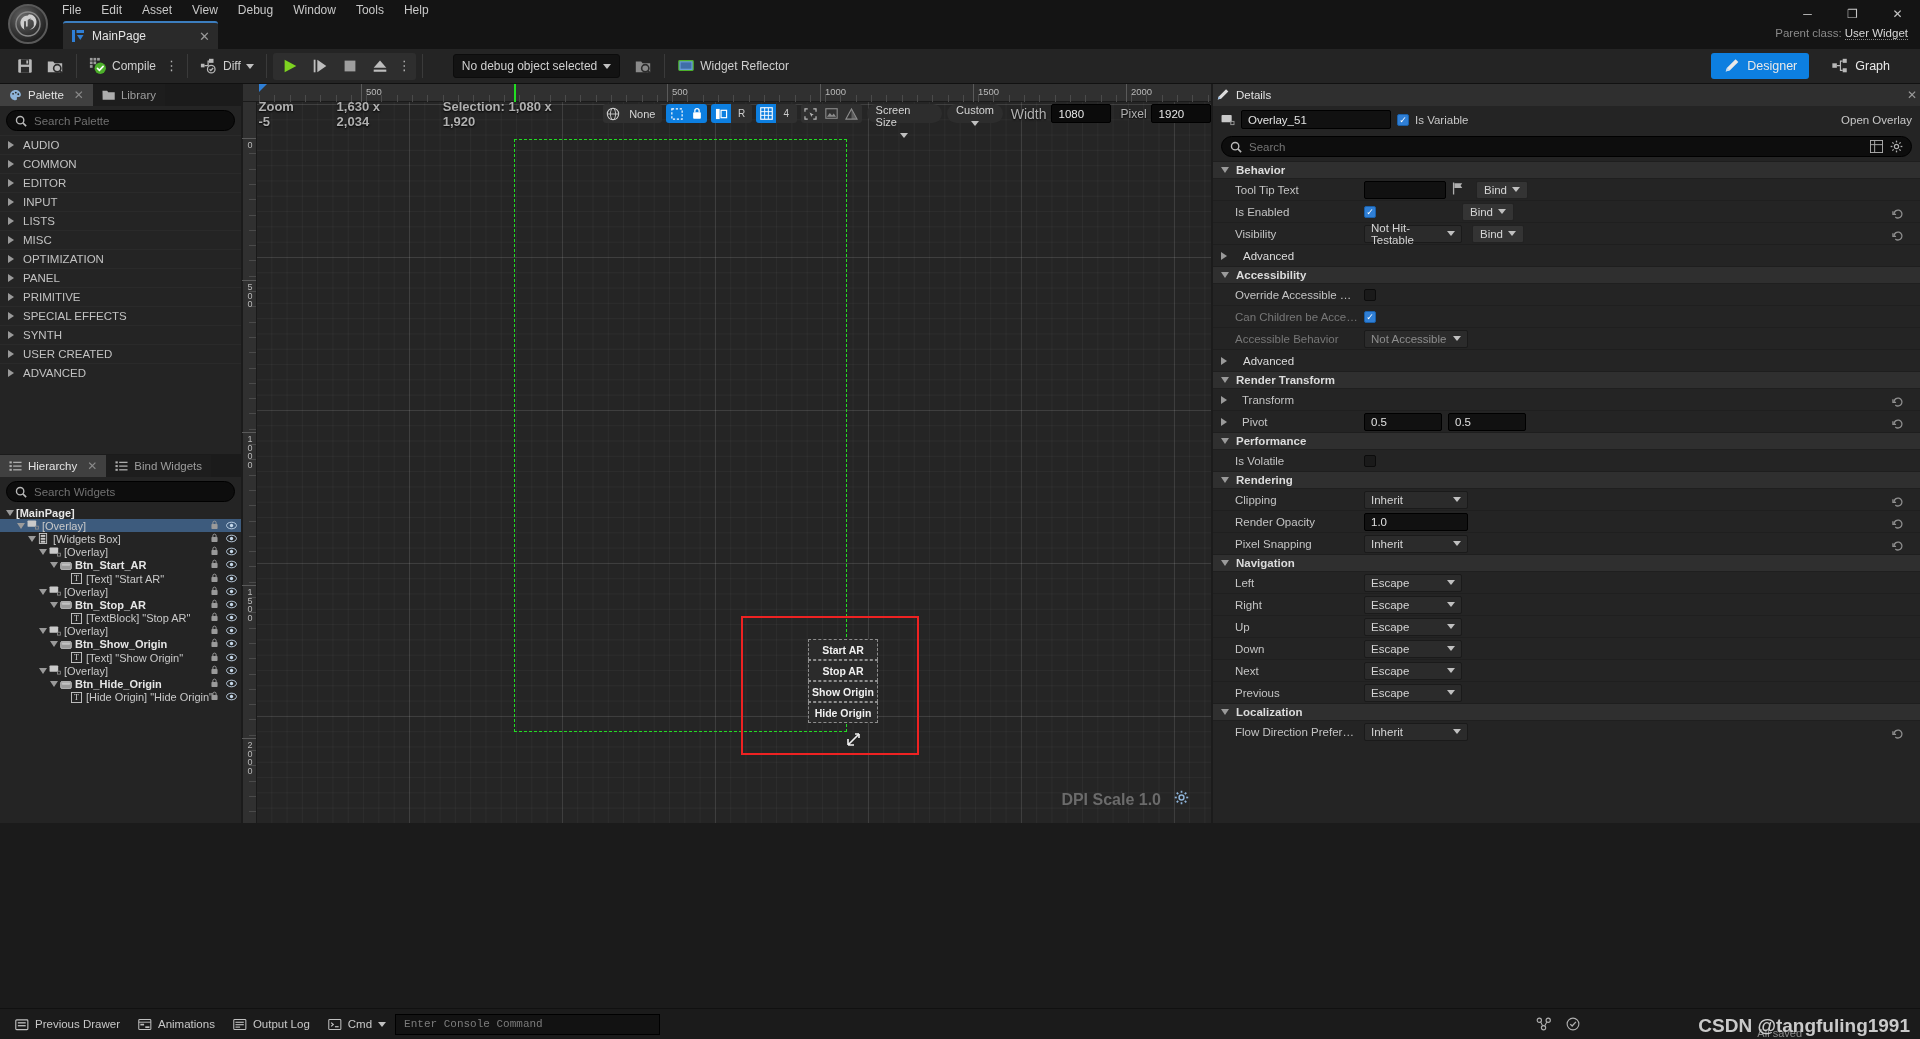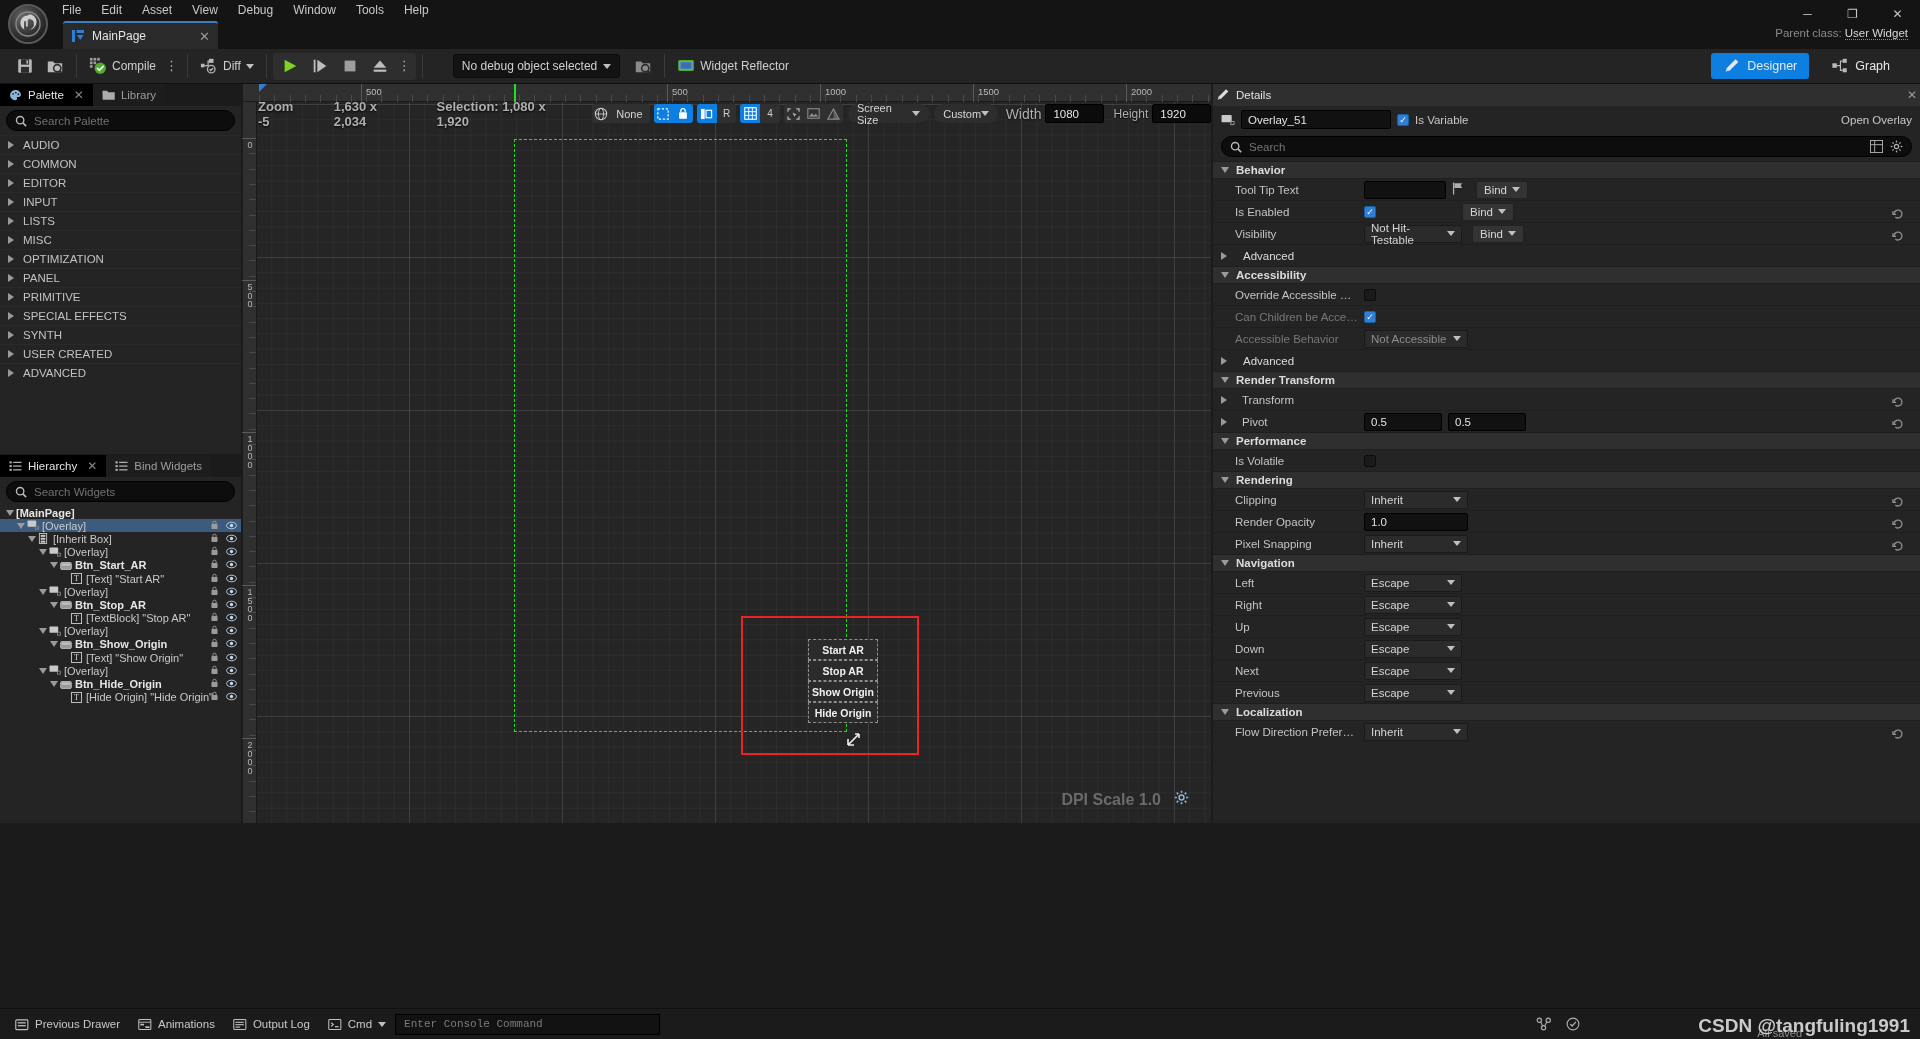--- a/index.html
+++ b/index.html
@@ -81,21 +81,21 @@
   }
   .mode-btn.active { background: #0d7fe0; }
 
   
   .panel { position: absolute; background: #242424; }
   .panel-tabs { display: flex; height: 22px; background: #1b1b1b; }
   .ptab {
     display: flex; align-items: center; gap: 6px; padding: 0 9px; height: 22px;
     font-size: 11.5px; color: #9d9d9d; background: #1d1d1d;
   }
-  .ptab.active { background: #000000; color: #e2e2e2; }
+  .ptab.active { background: #404040; color: #e2e2e2; }
   .ptab .px { color: #8a8a8a; font-size: 12px; margin-left: 4px; }
   .search-box {
     display: flex; align-items: center; gap: 7px; height: 21px;
     margin: 4px 6px; padding: 0 8px;
     background: #0d0d0d; border: 1px solid #000; border-radius: 11px;
   }
   .search-box input {
     background: transparent; border: 0; outline: 0; flex: 1;
     font-family: "Liberation Sans", sans-serif; font-size: 11.5px; color: #d0d0d0;
   }
@@ -184,22 +184,22 @@
     border-radius: 3px; height: 19px; overflow: hidden; margin-left: 4px;
   }
   .tool-b {
     width: 21px; height: 19px; display: flex; align-items: center; justify-content: center;
     font-size: 10px; color: #cdcdcd;
   }
   .tool-b.on { background: #0d7fe0; color: #fff; }
   .tool-lbl { font-size: 11px; color: #d5d5d5; padding: 0 7px; }
   .vp-combo {
     height: 19px; background: #2d2d2d; border-radius: 10px;
-    display: flex; align-items: center; padding: 0 9px;
-    font-size: 11px; color: #d5d5d5; margin-left: 5px;
+    display: flex; align-items: center; gap: 5px; padding: 0 9px;
+    font-size: 11px; color: #d5d5d5; margin-left: 5px; flex-direction: column;
   }
   .num-field {
     height: 19px; width: 62px; background: #0b0b0b; border: 1px solid #000;
     border-radius: 2px; display: flex; align-items: center; padding-left: 7px;
     font-size: 11.5px; color: #e6e6e6; margin-left: 4px;
   }
 
   
   .details { position: absolute; left: 1213px; top: 84px; width: 707px; height: 739px; background: #242424; }
   .det-head { display: flex; align-items: center; height: 22px; background: #2f2f2f; padding: 0 3px; }
@@ -588,21 +588,21 @@
         <div class="tree-row" style="padding-left: 26px;">
           <span class="tr-arrow">
             <span class="tri-d"></span>
           </span>
           <span class="tr-ico"><svg width="10" height="11" viewBox="0 0 11 12">
               <rect x="1.5" y="0.5" width="8" height="11" fill="none" stroke="#c9c9c9" stroke-width="1"></rect>
               <rect x="3" y="2" width="5" height="2.2" fill="#c9c9c9"></rect>
               <rect x="3" y="5.2" width="5" height="2.2" fill="#c9c9c9"></rect>
               <rect x="3" y="8.4" width="5" height="2.2" fill="#c9c9c9"></rect>
             </svg></span>
-          <span class="tr-lbl" style="font-weight: normal;">[Inherit Box]</span>
+          <span class="tr-lbl" style="font-weight: normal;">[Widgets Box]</span>
           <span class="row-ctrl">
             <span><svg width="9" height="10" viewBox="0 0 10 11">
                 <rect x="1.6" y="4.4" width="6.8" height="5.6" rx="0.8" fill="#9a9a9a"></rect>
                 <path d="M3.2 4.4V3a1.8 1.8 0 0 1 3.6 0v1.4" fill="none" stroke="#9a9a9a" stroke-width="1.1"></path>
               </svg></span>
             <span><svg width="11" height="9" viewBox="0 0 12 9">
                 <ellipse cx="6" cy="4.5" rx="5.4" ry="3.6" fill="none" stroke="#c5d8ea" stroke-width="1"></ellipse>
                 <circle cx="6" cy="4.5" r="1.8" fill="#c5d8ea"></circle>
               </svg></span>
           </span>
@@ -1105,21 +1105,21 @@
     </div>
     <div class="vp-combo">
       <span>Custom</span>
       <span class="caret"></span>
     </div>
 
     <div style="width:8px"></div>
     <div class="vp-txt" style="font-weight:normal;font-size:14px;">Width</div>
     <div class="num-field">1080</div>
     <div style="width:10px"></div>
-    <div class="vp-txt" style="font-weight:normal;font-size:12px;">Height</div>
+    <div class="vp-txt" style="font-weight:normal;font-size:12px;">Pixel</div>
     <div class="num-field">1920</div>
   </div>
 
   <div class="details">
     <div class="det-head">
       <svg width="14" height="14" viewBox="0 0 16 16">
         <path d="M2 13l1.2-3.2L11.5 1.5l2.6 2.6-8.3 8.3z" fill="#dcdcdc"></path>
         <path d="M2 13l1.2-3.2 2 2z" fill="#9cc2ea"></path>
       </svg>
       <span class="dtitle">Details</span>

